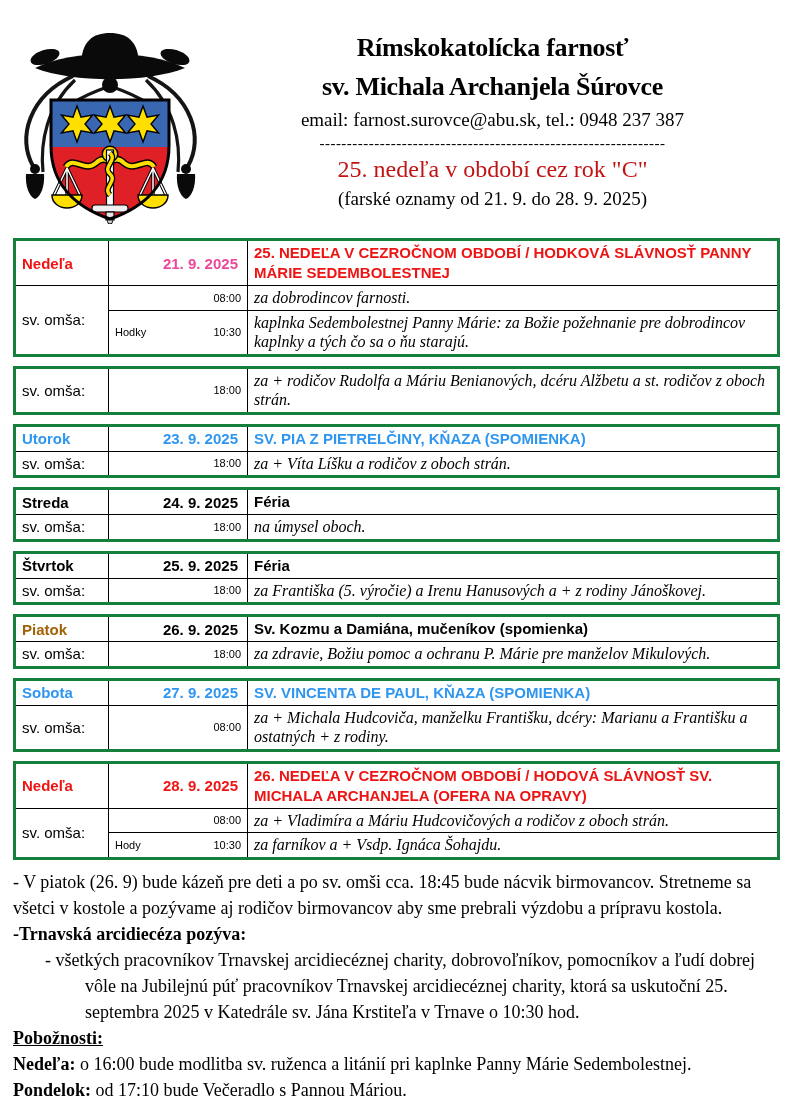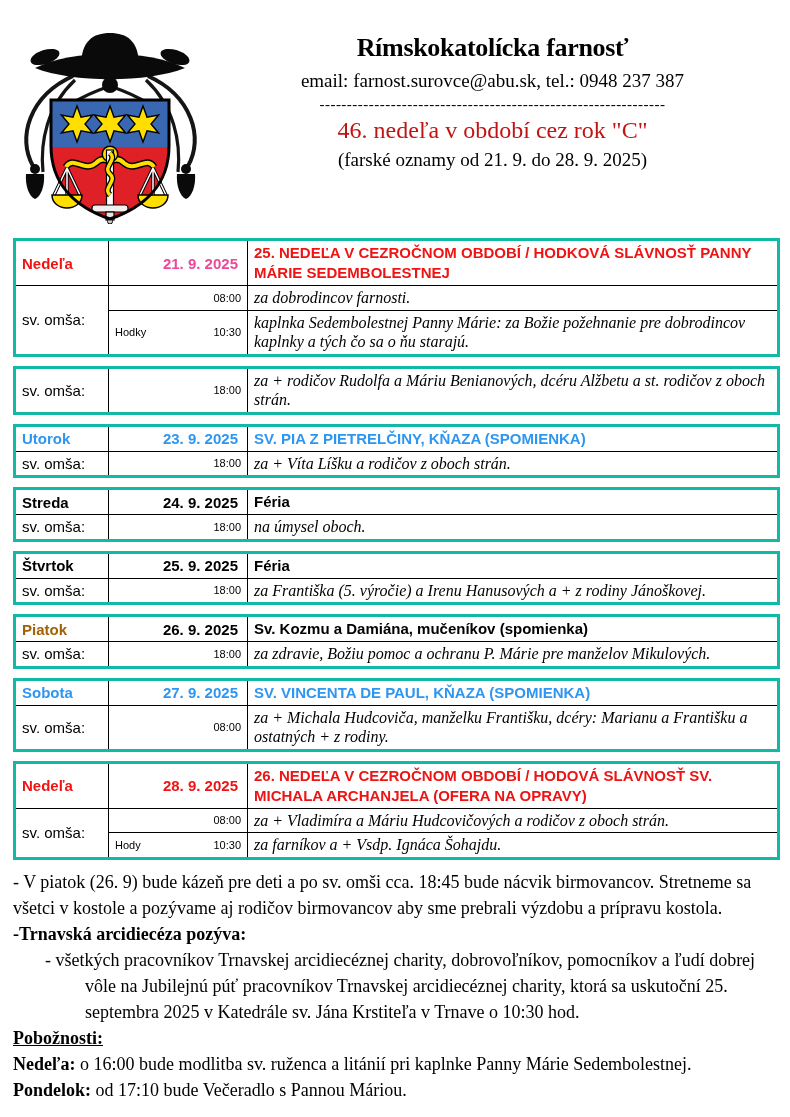--- a/index.html
+++ b/index.html
@@ -21,21 +21,21 @@
   .masthead-text{flex:1;text-align:center;padding-top:2px;}
   .title-line{font-size:26px;font-weight:bold;margin:4px 0 0 0;line-height:1.35;letter-spacing:-0.3px;}
   .contact-line{font-size:19px;margin-top:5px;}
   .separator{font-size:15px;line-height:12px;margin-top:6px;white-space:nowrap;overflow:hidden;letter-spacing:0.5px;}
   .week-title{font-size:24px;margin-top:7px;font-weight:500;}
   .week-subtitle{font-size:19px;margin-top:5px;}
   
   .schedule{margin-top:10px;}
   table.day-block{
     width:764px;border-collapse:collapse;table-layout:fixed;
-    margin:0 0 9px 0;border:3px solid #14b8a6;
+    margin:0 0 9px 0;border:3px solid #15803d;
     font-family:"Liberation Sans", sans-serif;
   }
   table.day-block td{border:1px solid #000;padding:1px 6px;vertical-align:middle;}
   .cell-day{font-weight:bold;font-size:15px;}
   .cell-date{font-weight:bold;font-size:15px;text-align:right;padding-right:9px !important;}
   .cell-feast{font-weight:bold;font-size:15px;line-height:20px;padding-top:2px !important;padding-bottom:2px !important;}
   .cell-mass-label{font-size:15px;}
   .cell-time{font-weight:normal;font-size:11px;}
   .cell-time .twrap{display:flex;justify-content:space-between;align-items:center;}
   .cell-intention{
@@ -129,23 +129,24 @@
             <rect x="79" y="179" width="36" height="7" rx="3" fill="#f0f0f0" stroke="#000" stroke-width="1.2"></rect>
             <rect x="93" y="186" width="8" height="8" fill="#e6e6e6" stroke="#000" stroke-width="1.2"></rect>
             <circle cx="97" cy="195.5" r="2.5" fill="#cccccc" stroke="#000" stroke-width="1"></circle>
           </g>
           <path d="M38,74 H156 V120 C156,158 132,181 97,193 C62,181 38,158 38,120 Z" fill="none" stroke="#000" stroke-width="3"></path>
         </g>
       </svg>
     </div>
     <div class="masthead-text">
       <div class="title-line">Rímskokatolícka farnosť</div>
+      <div class="title-line">sv. Michala Archanjela Šúrovce</div>
       <div class="contact-line">email: farnost.surovce@abu.sk, tel.: 0948 237 387</div>
       <div class="separator">---------------------------------------------------------------</div>
-      <div class="week-title" id="weekTitle" style="color: rgb(192, 20, 20);">46. nedeľa v období cez rok "C"</div>
+      <div class="week-title" id="weekTitle" style="color: rgb(192, 20, 20);">25. nedeľa v období cez rok "C"</div>
       <div class="week-subtitle">(farské oznamy od 21. 9. do 28. 9. 2025)</div>
     </div>
   </header>
 
   <main class="schedule" id="schedule">
       <table class="day-block">
         <colgroup>
           <col style="width: 94px;">
           <col style="width: 139px;">
           <col style="width: 531px;">

